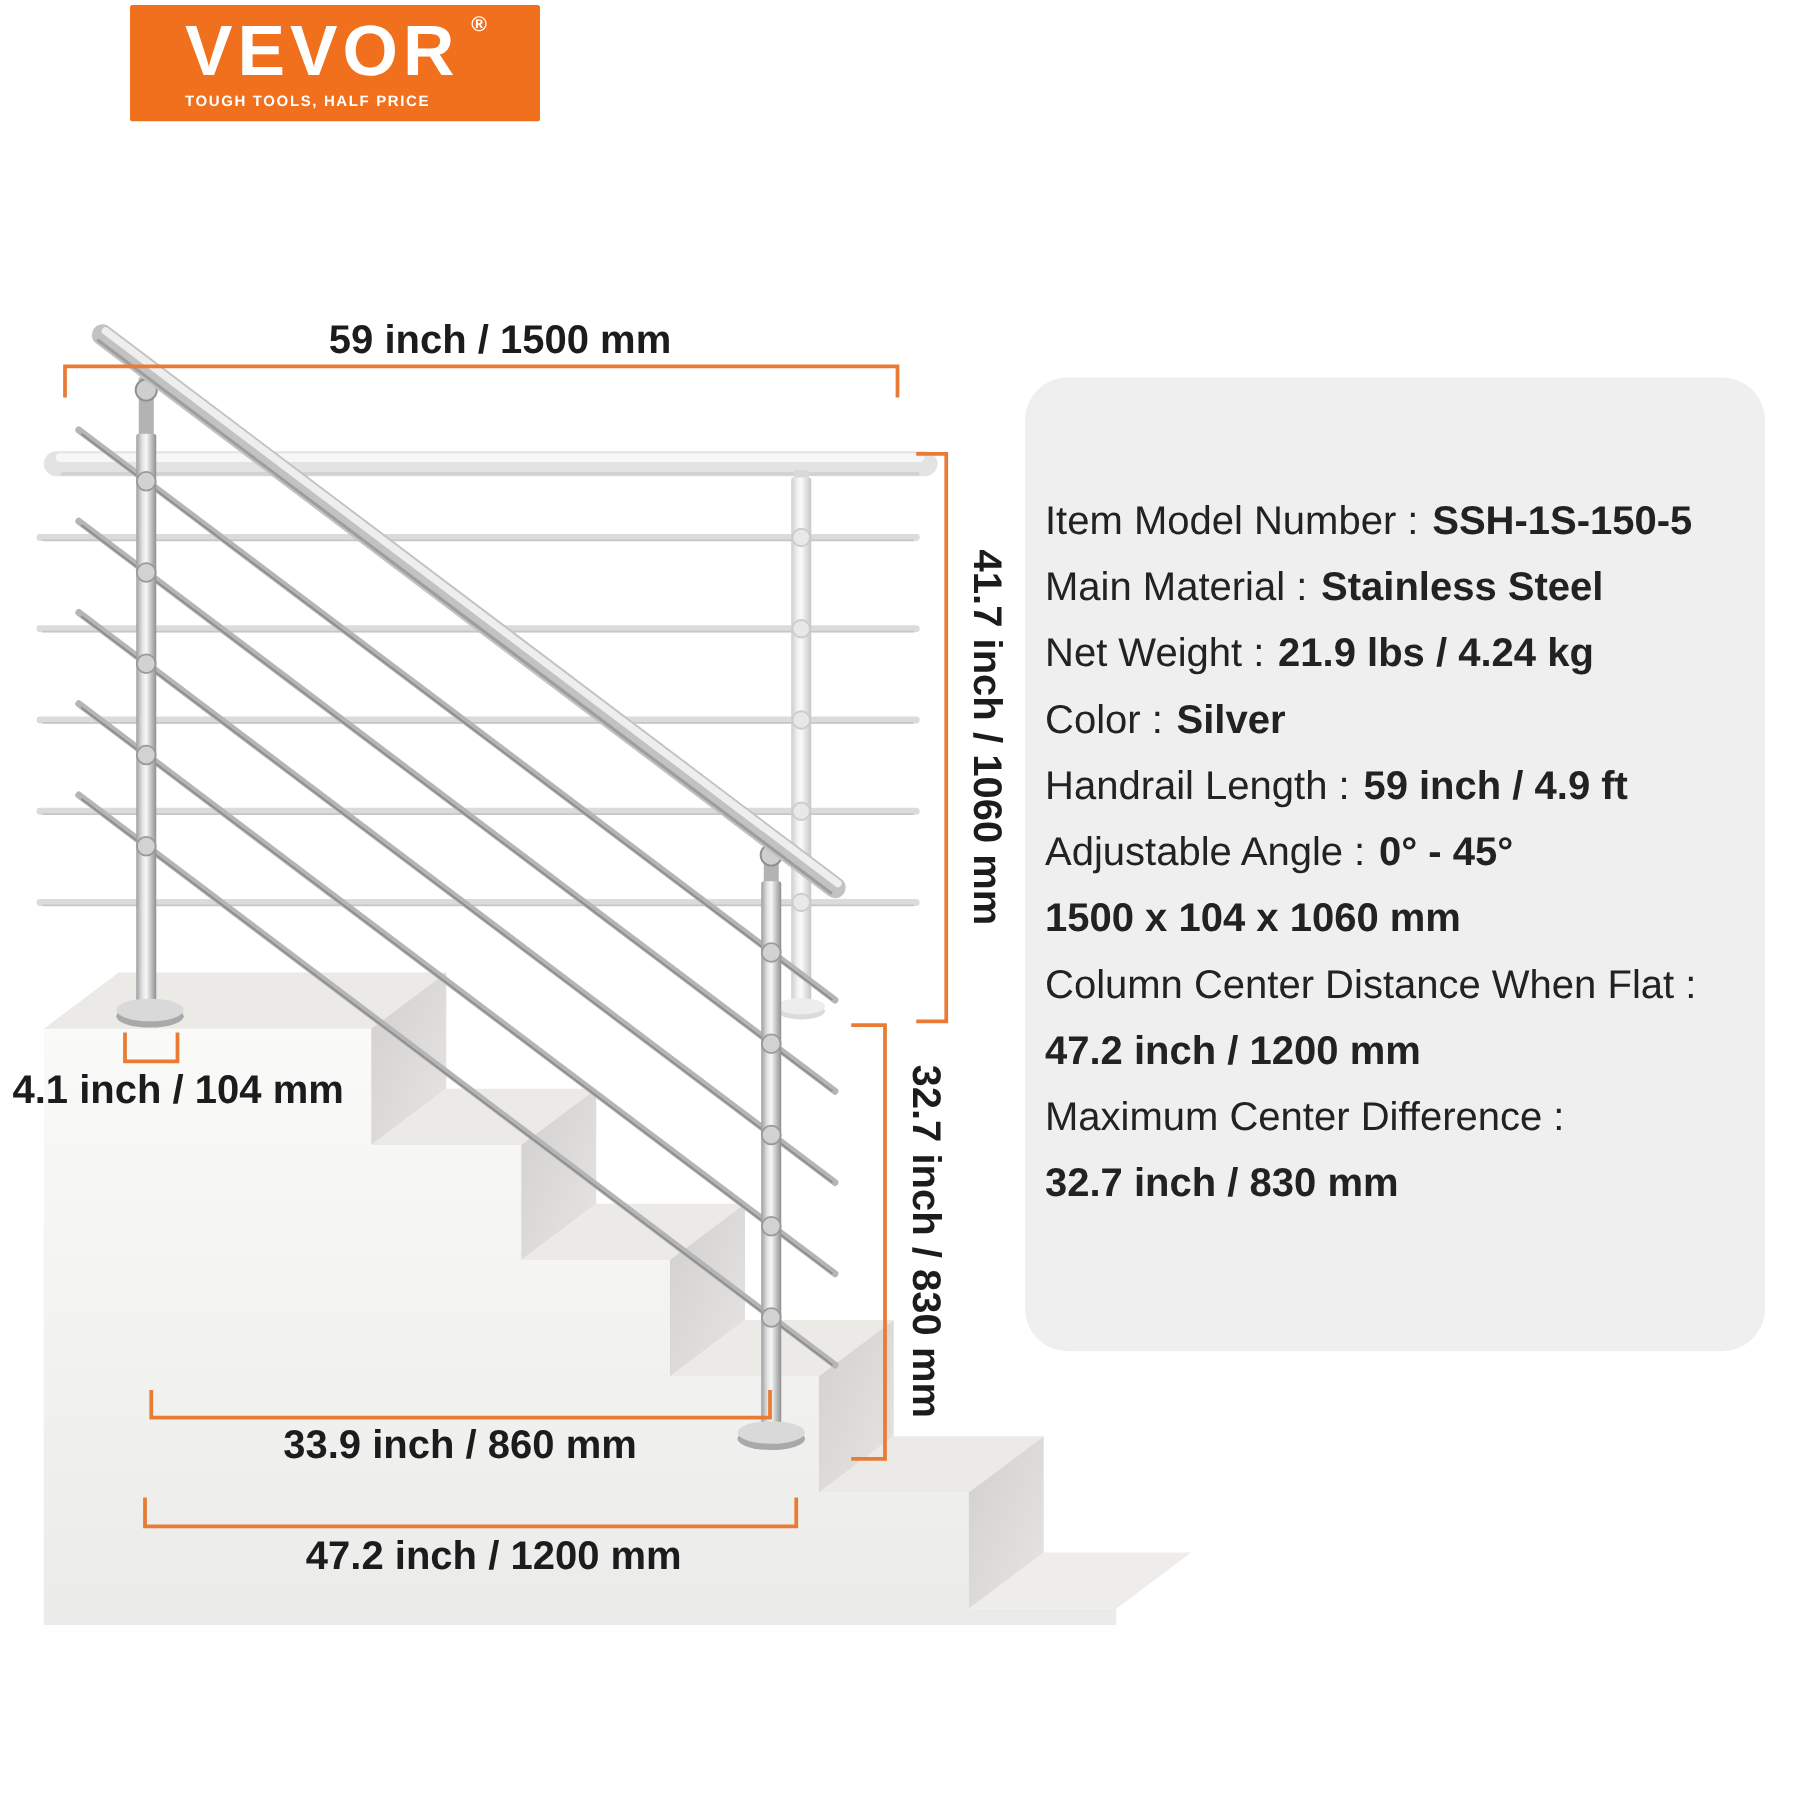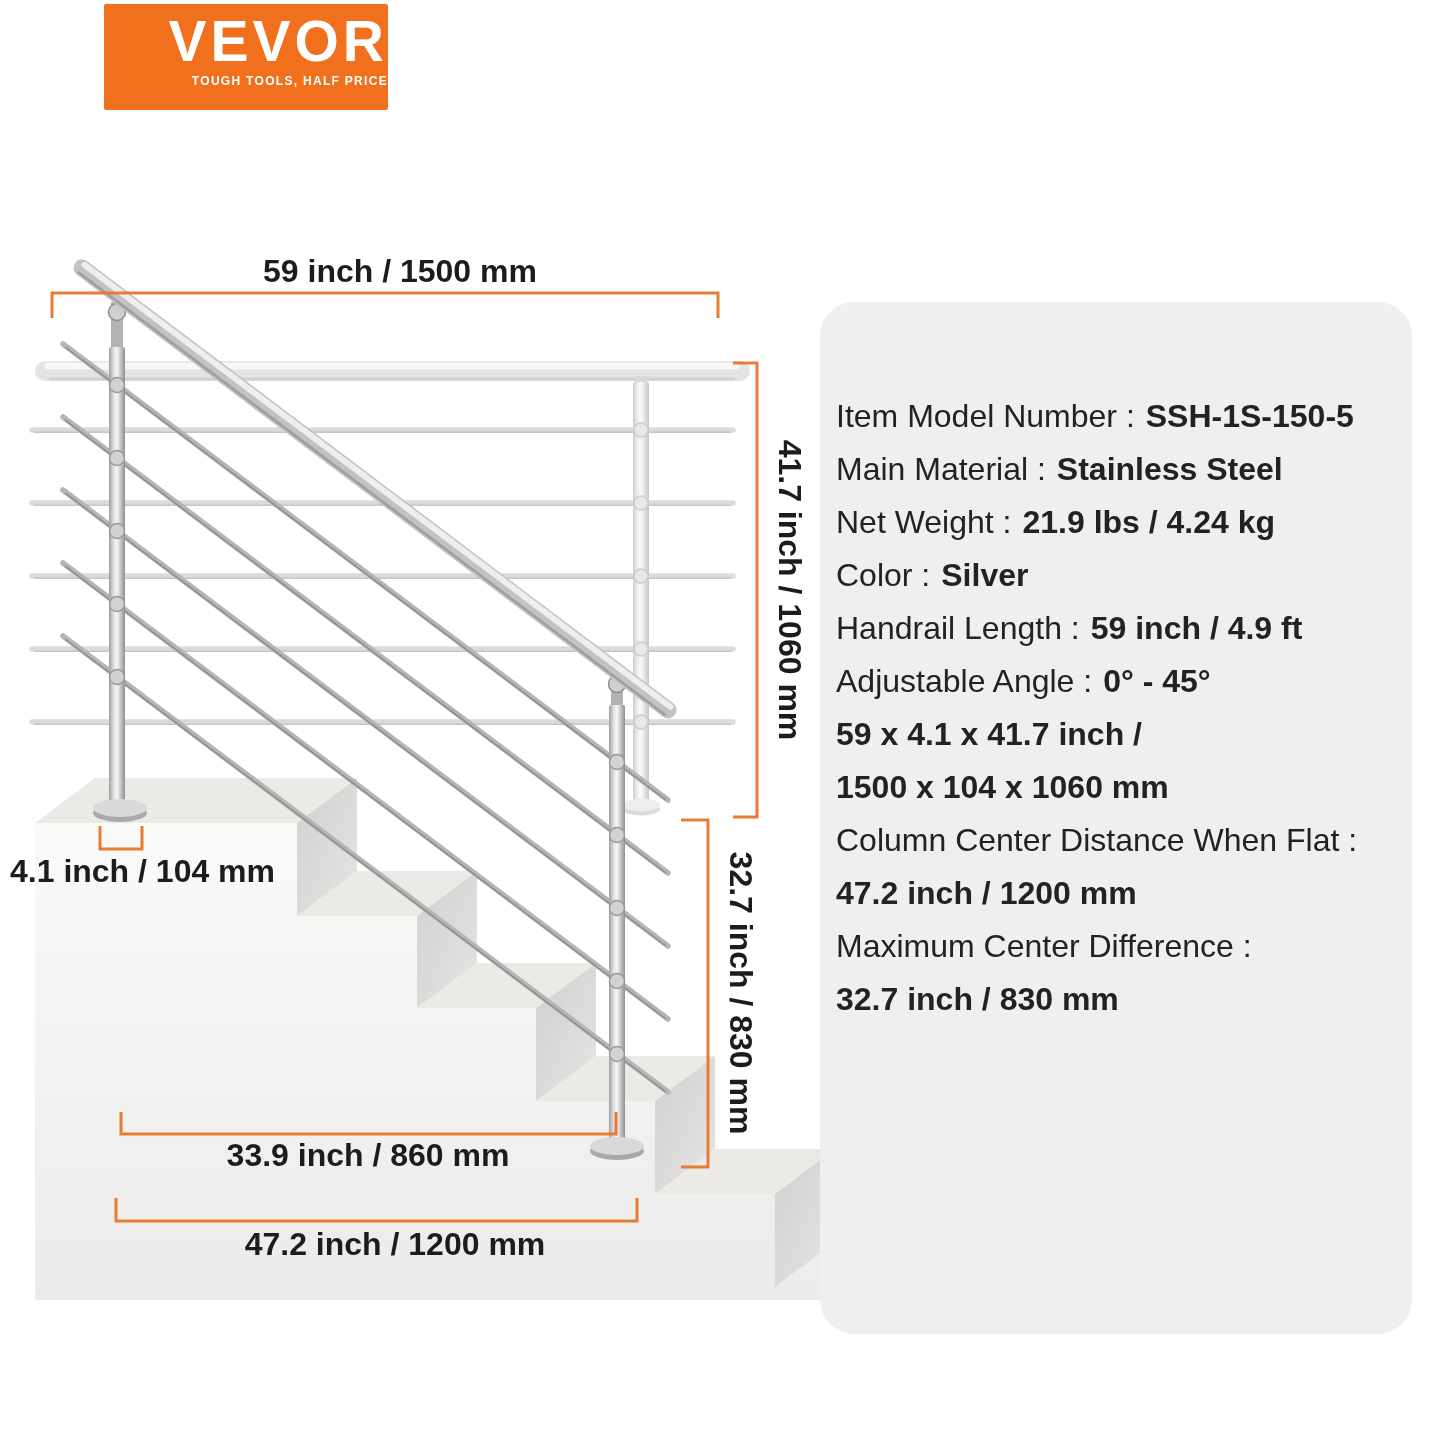--- a/index.html
+++ b/index.html
@@ -2,36 +2,36 @@
 <html><head>
 <meta charset="utf-8">
 <style>
   html,body{margin:0;padding:0;}
   body{
     width:1445px;height:1445px;position:relative;background:#ffffff;
     font-family:"Liberation Sans",sans-serif;overflow:hidden;
   }
   
   .logo{
-    position:absolute;left:104px;top:4px;width:284px;height:106px;
-    background:#f0701d;color:#ffffff;text-align:right;border-radius:2px;
+    position:absolute;left:104px;top:4px;width:284px;height:93px;
+    background:#f0701d;color:#ffffff;text-align:left;border-radius:2px;padding-left:44px;
   }
   .logo .brand{
     font-weight:bold;font-size:57px;letter-spacing:4px;line-height:1;
     margin-top:9px;position:relative;display:inline-block;
   }
   .logo .reg{
     font-size:17px;font-weight:bold;position:absolute;top:-2px;right:-22px;letter-spacing:0;
   }
   .logo .tagline{
     font-weight:bold;font-size:12px;letter-spacing:1.3px;margin-top:4px;white-space:nowrap;
   }
   
   .panel{
-    position:absolute;left:820px;top:302px;width:592px;height:1032px;
+    position:absolute;left:820px;top:302px;width:592px;height:779px;
     background:#efefef;border-radius:34px;box-sizing:border-box;
     padding:88px 14px 0 16px;color:#222222;
     font-size:32px;line-height:53px;
   }
   .spec-line{white-space:nowrap;}
   .spec-line .lab{font-weight:normal;}
   .spec-line .val{font-weight:bold;}
   .spec-line .lab:not(:empty) + .val:not(:empty){margin-left:11px;}
   
   .diagram{position:absolute;left:0;top:0;}
@@ -179,19 +179,18 @@
   <div class="tagline">TOUGH TOOLS, HALF PRICE</div>
 </div>
 
 <div class="panel">
   <div class="spec-line"><span class="lab">Item Model Number :</span><span class="val">SSH-1S-150-5</span></div>
   <div class="spec-line"><span class="lab">Main Material :</span><span class="val">Stainless Steel</span></div>
   <div class="spec-line"><span class="lab">Net Weight :</span><span class="val">21.9 lbs / 4.24 kg</span></div>
   <div class="spec-line"><span class="lab">Color :</span><span class="val">Silver</span></div>
   <div class="spec-line"><span class="lab">Handrail Length :</span><span class="val">59 inch / 4.9 ft</span></div>
   <div class="spec-line"><span class="lab">Adjustable Angle :</span><span class="val">0° - 45°</span></div>
-  <div class="spec-line"><span class="lab"></span><span class="val">59 x 4.1 x 41.7 inch /</span></div>
   <div class="spec-line"><span class="lab"></span><span class="val">1500 x 104 x 1060 mm</span></div>
   <div class="spec-line"><span class="lab">Column Center Distance When Flat :</span><span class="val"></span></div>
   <div class="spec-line"><span class="lab"></span><span class="val">47.2 inch / 1200 mm</span></div>
   <div class="spec-line"><span class="lab">Maximum Center Difference :</span><span class="val"></span></div>
   <div class="spec-line"><span class="lab"></span><span class="val">32.7 inch / 830 mm</span></div>
 </div>
 
 </body></html>

